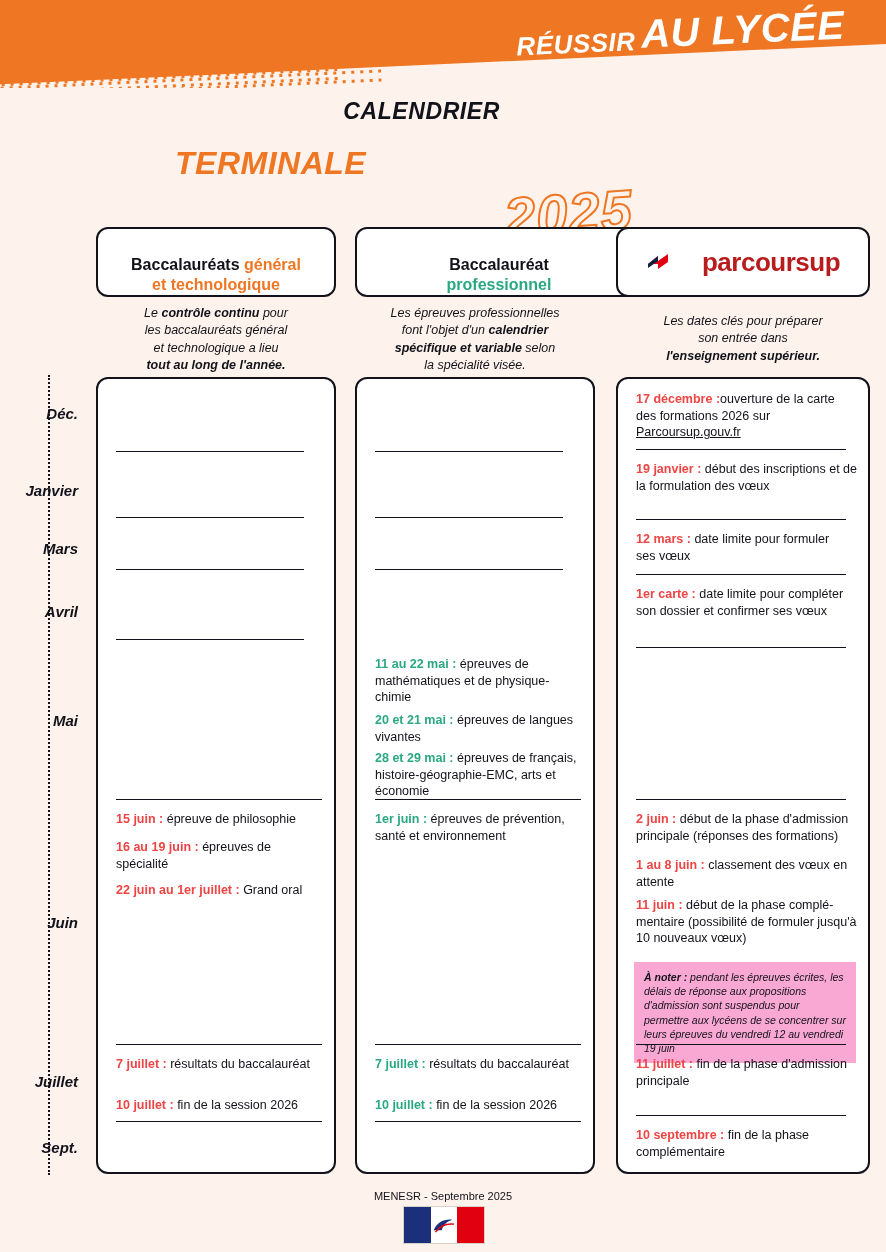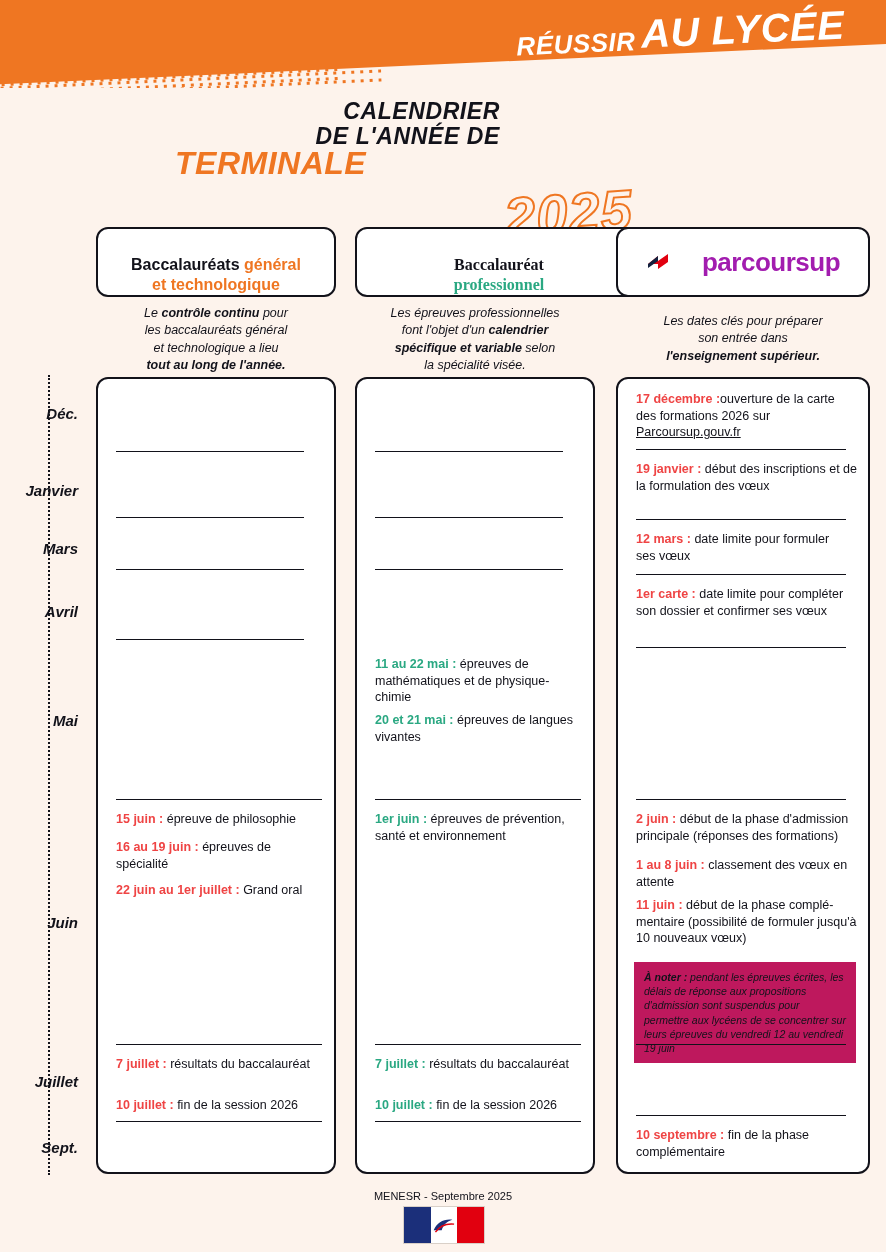--- a/index.html
+++ b/index.html
@@ -142,34 +142,34 @@
   }
   .col-head .ht {
     font-size: 16px;
     font-weight: bold;
     line-height: 1.25;
     color: #12121a;
     margin-top: 25px;
   }
   .col-head .hl { color: #2aa882; }
   .c1 { left: 96px;  top: 227px; width: 240px; }
-  .c2 { left: 355px; top: 227px; width: 288px; font-family: Liberation Serif, serif; }
+  .c2 { left: 355px; top: 227px; width: 288px; }
   .c3 { left: 616px; top: 227px; width: 254px; }
 
   .parcoursup-logo {
     display: flex;
     align-items: center;
     justify-content: center;
     gap: 4px;
   }
   .ps-mark { display: block; }
   .ps-word {
     font-size: 26px;
     font-weight: bold;
-    color: #a21caf;
+    color: #b91c1c;
     letter-spacing: -0.5px;
     margin-left: 26px;
   }
 
   
   .sub {
     position: absolute;
     text-align: center;
     font-size: 12.5px;
     font-style: italic;
@@ -233,21 +233,21 @@
   .d-gr { color: #2aa882; }
 
   .rule {
     position: absolute;
     height: 0;
     border-top: 1.5px solid #12121a;
   }
 
   .note {
     position: absolute;
-    background: #be185d;
+    background: #f9a8d4;
     font-size: 10.5px;
     font-style: italic;
     line-height: 1.35;
     padding: 8px 10px;
     box-sizing: border-box;
     color: #12121a;
   }
 
   
   .footer-text {
@@ -292,21 +292,20 @@
   <div class="banner-dots"></div>
   <div class="banner-dots2"></div>
   <div class="banner-title">
     <span class="t1">RÉUSSIR</span><span class="t2">AU LYCÉE</span>
   </div>
 </div>
 
 <div class="title-block">
   <div class="title-left">
     <div class="l1">CALENDRIER</div>
-    <div class="l2">DE L'ANNÉE DE</div>
   </div>
   <div class="title-terminale">TERMINALE</div>
   <div class="year y1">2025</div>
   <div class="year y2">2026</div>
 </div>
 
 <div class="col-head c1">
   <div class="ht">
     <span>Baccalauréats</span>
     <span class="hl" style="color:#ef7622">général</span><br>
@@ -391,20 +390,24 @@
   <div class="rule" style="left:18px; top:190px; width:188px"></div>
 
   <div class="entry" style="left:18px; top:277px; width:200px">
     <span class="d d-gr">11 au 22 mai :</span>
     <span>épreuves de mathématiques et de physique-chimie</span>
   </div>
   <div class="entry" style="left:18px; top:333px; width:200px">
     <span class="d d-gr">20 et 21 mai :</span>
     <span>épreuves de langues vivantes</span>
   </div>
+  <div class="entry" style="left:18px; top:371px; width:206px">
+    <span class="d d-gr">28 et 29 mai :</span>
+    <span>épreuves de français, histoire-géographie-EMC, arts et économie</span>
+  </div>
 
   <div class="rule" style="left:18px; top:420px; width:206px"></div>
   <div class="entry" style="left:18px; top:432px; width:206px">
     <span class="d d-gr">1er juin :</span>
     <span>épreuves de prévention, santé et environnement</span>
   </div>
 
   <div class="rule" style="left:18px; top:665px; width:206px"></div>
   <div class="entry" style="left:18px; top:677px; width:206px">
     <span class="d d-gr">7 juillet :</span>
@@ -453,20 +456,24 @@
   <div class="entry" style="left:18px; top:518px; width:222px">
     <span class="d d-or">11 juin :</span>
     <span>début de la phase complé-mentaire (possibilité de formuler jusqu'à 10 nouveaux vœux)</span>
   </div>
 
   <div class="note" style="left:16px; top:583px; width:222px;">
     <span style="font-weight:bold">À noter :</span><span> pendant les épreuves écrites, les délais de réponse aux propositions d'admission sont suspendus pour permettre aux lycéens de se concentrer sur leurs épreuves du vendredi 12 au vendredi 19 juin</span>
   </div>
 
   <div class="rule" style="left:18px; top:665px; width:210px"></div>
+  <div class="entry" style="left:18px; top:677px; width:214px">
+    <span class="d d-or">11 juillet :</span>
+    <span>fin de la phase d'admission principale</span>
+  </div>
   <div class="rule" style="left:18px; top:736px; width:210px"></div>
 
   <div class="entry" style="left:18px; top:748px; width:214px">
     <span class="d d-or">10 septembre :</span>
     <span>fin de la phase complémentaire</span>
   </div>
 </div>
 
 <div class="footer-text">MENESR - Septembre 2025</div>
 <div class="flag">

